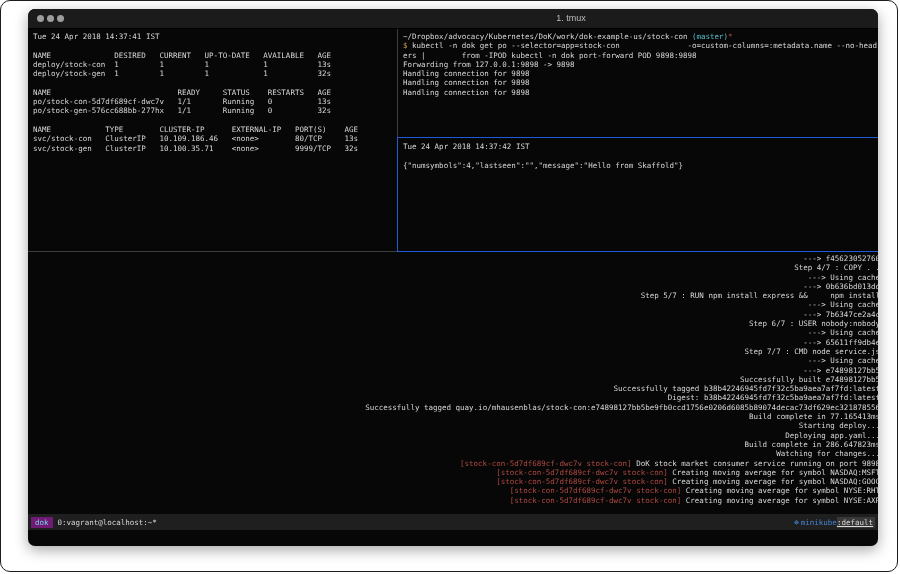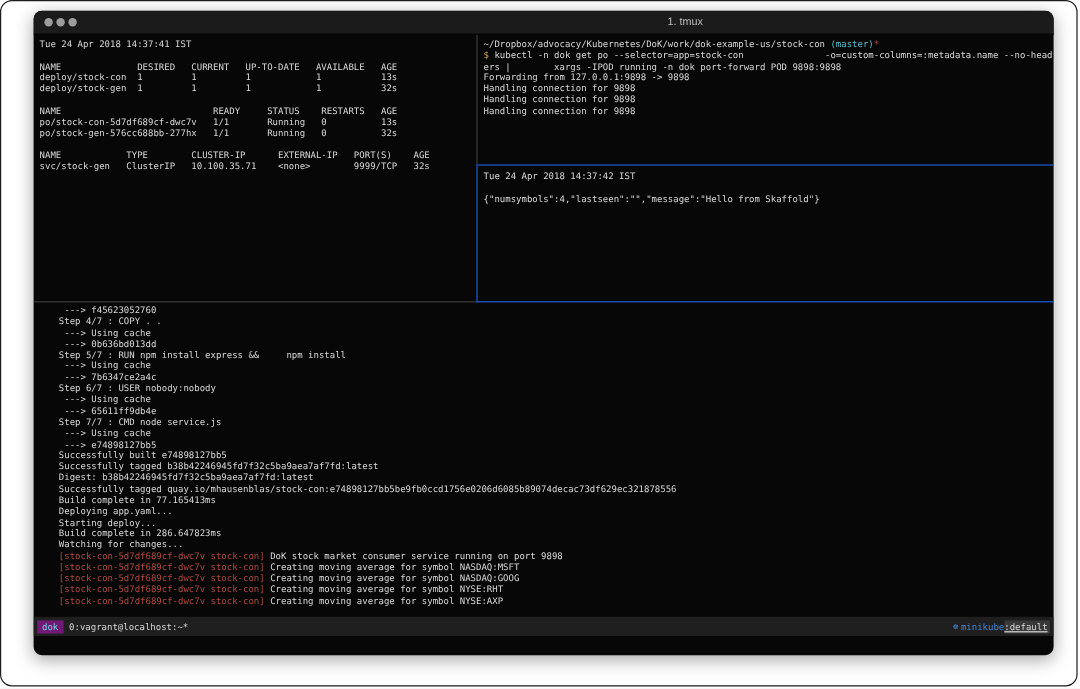--- a/index.html
+++ b/index.html
@@ -14,21 +14,21 @@
   .dots{position:absolute;left:9px;top:6px;display:flex;gap:3px;}
   .dot{width:7px;height:7px;border-radius:50%;background:#9d9d9d;display:inline-block;}
   .title{position:absolute;left:63%;top:4px;transform:translateX(-50%);font-family:"Liberation Sans",sans-serif;font-size:9px;color:#bdbdbd;white-space:nowrap;}
   .pane{position:absolute;overflow:hidden;font-family:"DejaVu Sans Mono","Liberation Mono",monospace;font-size:7.5px;color:#d8d8d8;}
   .line{height:9.3px;line-height:9.3px;white-space:pre;}
   .c-fg{color:#d8d8d8;} .c-red{color:var(--red);} .c-cyan{color:var(--cyan);}
   .c-yellow{color:var(--yellow);}
   .pane-tl{left:2px;top:21px;width:366px;height:220px;padding:2px 0 0 3px;}
   .pane-tra{left:371px;top:21px;width:560px;height:106px;padding:2px 0 0 4px;}
   .pane-trb{left:371px;top:129px;width:514px;height:112px;padding:4px 0 0 4px;}
-  .pane-bottom{left:18px;top:243px;width:846px;height:261px;padding:2px 0 0 3px;}
+  .pane-bottom{left:6px;top:243px;width:846px;height:261px;padding:2px 0 0 3px;text-align:right;}
   .border{position:absolute;background:var(--border-inactive);}
   .border.active{background:var(--border-active);}
   .bv1{left:369px;top:20px;width:1px;height:108px;}
   .bv2{left:369px;top:128px;width:1px;height:115px;}
   .bhab{left:370px;top:128px;width:480px;height:1px;}
   .bhml{left:0;top:242px;width:369px;height:1px;}
   .bhmr{left:369px;top:242px;width:481px;height:1px;}
   .statusbar{position:absolute;left:0;top:505px;width:850px;height:16px;background:#1f1f1f;display:flex;align-items:center;padding:0 3px;font-family:"DejaVu Sans Mono","Liberation Mono",monospace;font-size:7.5px;color:#cfcfcf;}
   .session{background:#701a75;color:#79d2e6;padding:1px 4px;margin-right:5px;}
   .winitem{color:#d8d8d8;}
@@ -56,26 +56,27 @@
         <div class="line">&nbsp;</div>
         <div class="line"><span class="c-fg">NAME              DESIRED   CURRENT   UP-TO-DATE   AVAILABLE   AGE</span></div>
         <div class="line"><span class="c-fg">deploy/stock-con  1         1         1            1           13s</span></div>
         <div class="line"><span class="c-fg">deploy/stock-gen  1         1         1            1           32s</span></div>
         <div class="line">&nbsp;</div>
         <div class="line"><span class="c-fg">NAME                            READY     STATUS    RESTARTS   AGE</span></div>
         <div class="line"><span class="c-fg">po/stock-con-5d7df689cf-dwc7v   1/1       Running   0          13s</span></div>
         <div class="line"><span class="c-fg">po/stock-gen-576cc688bb-277hx   1/1       Running   0          32s</span></div>
         <div class="line">&nbsp;</div>
         <div class="line"><span class="c-fg">NAME            TYPE        CLUSTER-IP      EXTERNAL-IP   PORT(S)    AGE</span></div>
+        <div class="line"><span class="c-fg">svc/stock-con   ClusterIP   10.109.186.46   &lt;none&gt;        80/TCP     13s</span></div>
         <div class="line"><span class="c-fg">svc/stock-gen   ClusterIP   10.100.35.71    &lt;none&gt;        9999/TCP   32s</span></div>
       </div>
     <div class="pane pane-tra">
         <div class="line"><span class="c-fg">~/Dropbox/advocacy/Kubernetes/DoK/work/dok-example-us/stock-con </span><span class="c-cyan">(master)</span><span class="c-red">*</span></div>
         <div class="line"><span class="c-yellow">$</span><span class="c-fg"> kubectl -n dok get po --selector=app=stock-con               -o=custom-columns=:metadata.name --no-head</span></div>
-        <div class="line"><span class="c-fg">ers |        xargs -IPOD running -n dok port-forward POD 9898:9898</span></div>
+        <div class="line"><span class="c-fg">ers |        from -IPOD kubectl -n dok port-forward POD 9898:9898</span></div>
         <div class="line"><span class="c-fg">Forwarding from 127.0.0.1:9898 -&gt; 9898</span></div>
         <div class="line"><span class="c-fg">Handling connection for 9898</span></div>
         <div class="line"><span class="c-fg">Handling connection for 9898</span></div>
         <div class="line"><span class="c-fg">Handling connection for 9898</span></div>
       </div>
     <div class="pane pane-trb">
         <div class="line"><span class="c-fg">Tue 24 Apr 2018 14:37:42 IST</span></div>
         <div class="line">&nbsp;</div>
         <div class="line"><span class="c-fg">{"numsymbols":4,"lastseen":"","message":"Hello from Skaffold"}</span></div>
       </div>
@@ -91,22 +92,22 @@
         <div class="line"><span class="c-fg"> ---&gt; Using cache</span></div>
         <div class="line"><span class="c-fg"> ---&gt; 65611ff9db4e</span></div>
         <div class="line"><span class="c-fg">Step 7/7 : CMD node service.js</span></div>
         <div class="line"><span class="c-fg"> ---&gt; Using cache</span></div>
         <div class="line"><span class="c-fg"> ---&gt; e74898127bb5</span></div>
         <div class="line"><span class="c-fg">Successfully built e74898127bb5</span></div>
         <div class="line"><span class="c-fg">Successfully tagged b38b42246945fd7f32c5ba9aea7af7fd:latest</span></div>
         <div class="line"><span class="c-fg">Digest: b38b42246945fd7f32c5ba9aea7af7fd:latest</span></div>
         <div class="line"><span class="c-fg">Successfully tagged quay.io/mhausenblas/stock-con:e74898127bb5be9fb0ccd1756e0206d6085b89074decac73df629ec321878556</span></div>
         <div class="line"><span class="c-fg">Build complete in 77.165413ms</span></div>
+        <div class="line"><span class="c-fg">Starting deploy...</span></div>
         <div class="line"><span class="c-fg">Deploying app.yaml...</span></div>
-        <div class="line"><span class="c-fg">Starting deploy...</span></div>
         <div class="line"><span class="c-fg">Build complete in 286.647823ms</span></div>
         <div class="line"><span class="c-fg">Watching for changes...</span></div>
         <div class="line"><span class="c-red">[stock-con-5d7df689cf-dwc7v stock-con]</span><span class="c-fg"> DoK stock market consumer service running on port 9898</span></div>
         <div class="line"><span class="c-red">[stock-con-5d7df689cf-dwc7v stock-con]</span><span class="c-fg"> Creating moving average for symbol NASDAQ:MSFT</span></div>
         <div class="line"><span class="c-red">[stock-con-5d7df689cf-dwc7v stock-con]</span><span class="c-fg"> Creating moving average for symbol NASDAQ:GOOG</span></div>
         <div class="line"><span class="c-red">[stock-con-5d7df689cf-dwc7v stock-con]</span><span class="c-fg"> Creating moving average for symbol NYSE:RHT</span></div>
         <div class="line"><span class="c-red">[stock-con-5d7df689cf-dwc7v stock-con]</span><span class="c-fg"> Creating moving average for symbol NYSE:AXP</span></div>
       </div>
 
     <div class="border bv1"></div>

